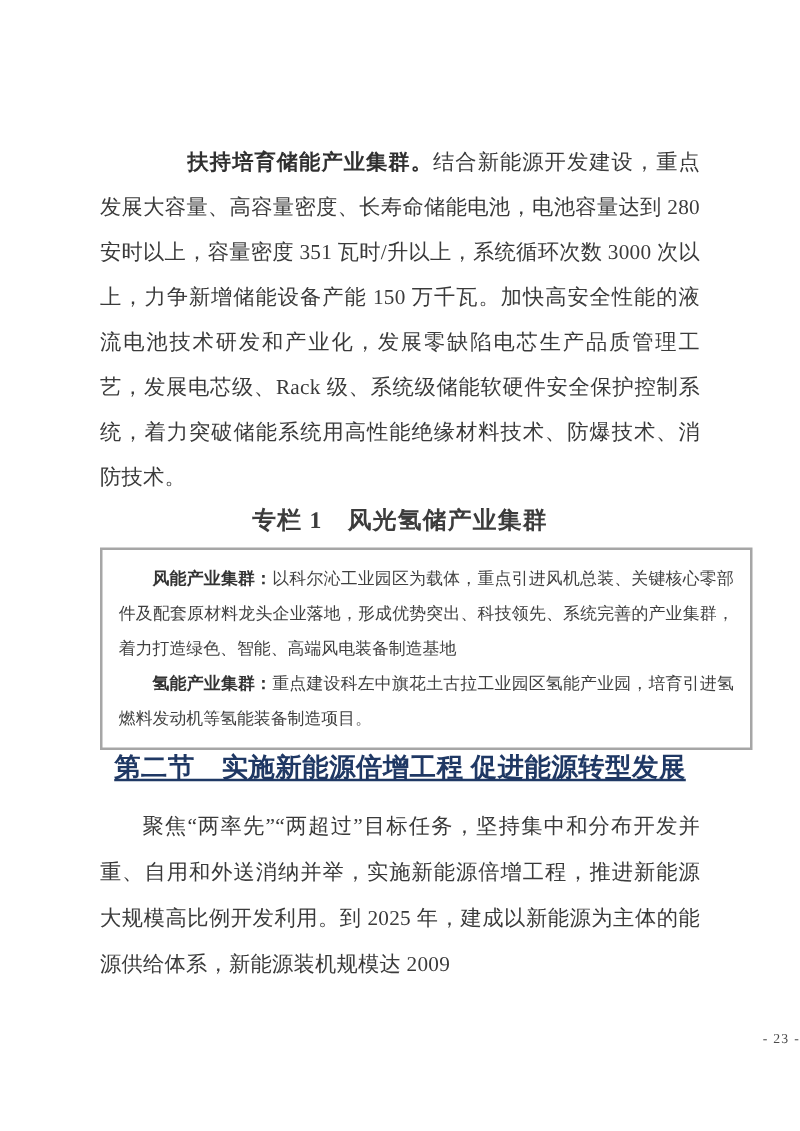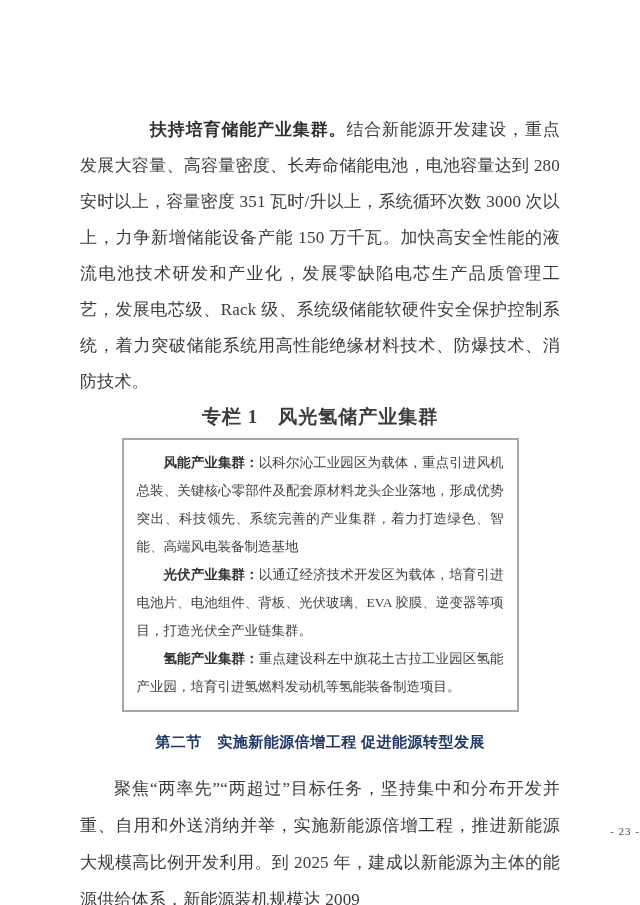--- a/index.html
+++ b/index.html
@@ -38,44 +38,44 @@
     margin-top: 6px;
     text-align: center;
     font-size: 19px;
     font-weight: bold;
     color: #3c3c3c;
     line-height: 22px;
     letter-spacing: 1px;
   }
   .column-box {
     margin: 10px auto 0 auto;
-    width: 397px;
+    width: 522px;
     box-sizing: border-box;
     border: 2px solid #a6a6a6;
     padding: 9px 13px;
     font-size: 13.5px;
     line-height: 28px;
     color: #404040;
     text-align: justify;
   }
   .box-para {
     margin: 0;
     text-indent: 2em;
   }
   .box-para .box-label {
     font-weight: bold;
     color: #333333;
   }
   .section-heading {
-    margin-top: 16px;
     text-align: center;
-    font-size: 15px;
+    font-size: 21px;
     font-weight: bold;
     line-height: 28px;
     letter-spacing: 0.5px;
+    text-decoration: underline;
   }
   .para-second {
     margin-top: 14px;
     line-height: 37px;
   }
   .page-number {
     position: absolute;
     bottom: 68px;
     left: 0;
     width: 100%;
@@ -91,21 +91,20 @@
 <div class="page">
   <div class="content">
 
     <p class="body-para"><span class="lead">扶持培育储能产业集群。</span><span>结合新能源开发建设，重点发展大容量、高容量密度、长寿命储能电池，电池容量达到 280 安时以上，容量密度 351 瓦时/升以上，系统循环次数 3000 次以上，力争新增储能设备产能 150 万千瓦。加快高安全性能的液流电池技术研发和产业化，发展零缺陷电芯生产品质管理工艺，发展电芯级、Rack 级、系统级储能软硬件安全保护控制系统，着力突破储能系统用高性能绝缘材料技术、防爆技术、消防技术。</span></p>
 
     <div class="column-title">专栏 1　风光氢储产业集群</div>
 
     <div class="column-box">
       <p class="box-para"><span class="box-label">风能产业集群：</span><span>以科尔沁工业园区为载体，重点引进风机总装、关键核心零部件及配套原材料龙头企业落地，形成优势突出、科技领先、系统完善的产业集群，着力打造绿色、智能、高端风电装备制造基地</span></p>
 
-      <p class="box-para"><span class="box-label">光伏产业集群：</span><span>以通辽经济技术开发区为载体，培育引进电池片、电池组件、背板、光伏玻璃、EVA 胶膜、逆变器等项目，打造光伏全产业链集群。</span></p>
 
       <p class="box-para"><span class="box-label">氢能产业集群：</span><span>重点建设科左中旗花土古拉工业园区氢能产业园，培育引进氢燃料发动机等氢能装备制造项目。</span></p>
 
     </div>
 
     <div class="section-heading" style="color: rgb(31, 56, 100);">第二节　实施新能源倍增工程 促进能源转型发展</div>
 
     <p class="body-para para-second">聚焦“两率先”“两超过”目标任务，坚持集中和分布开发并重、自用和外送消纳并举，实施新能源倍增工程，推进新能源大规模高比例开发利用。到 2025 年，建成以新能源为主体的能源供给体系，新能源装机规模达 2009</p>
 
   </div>

